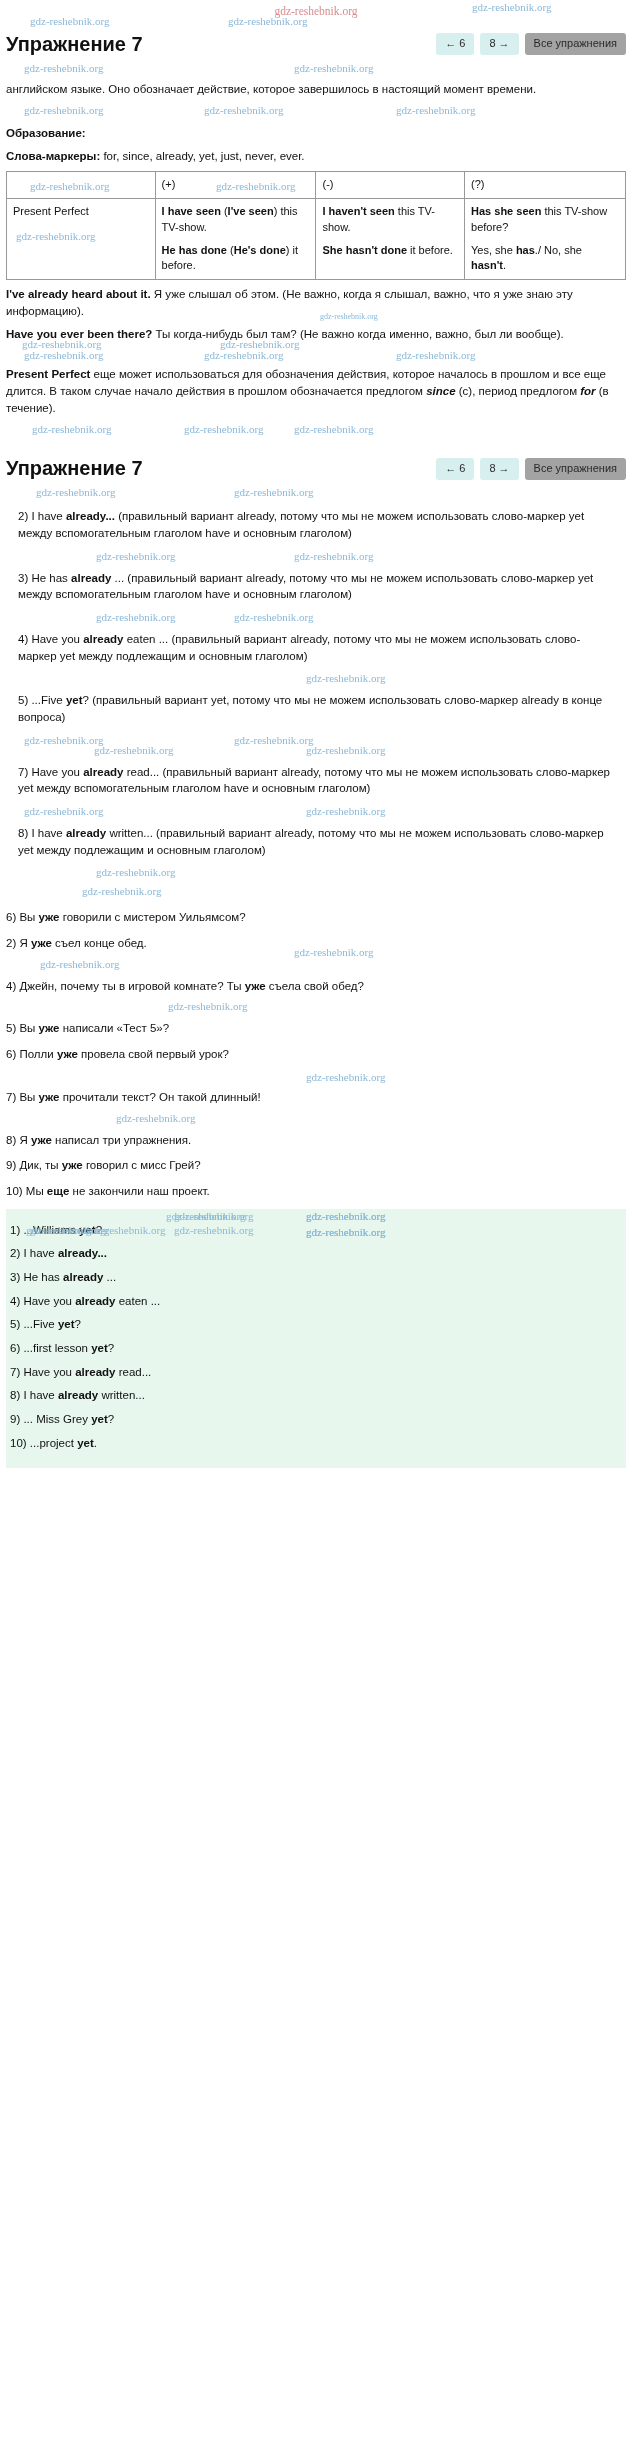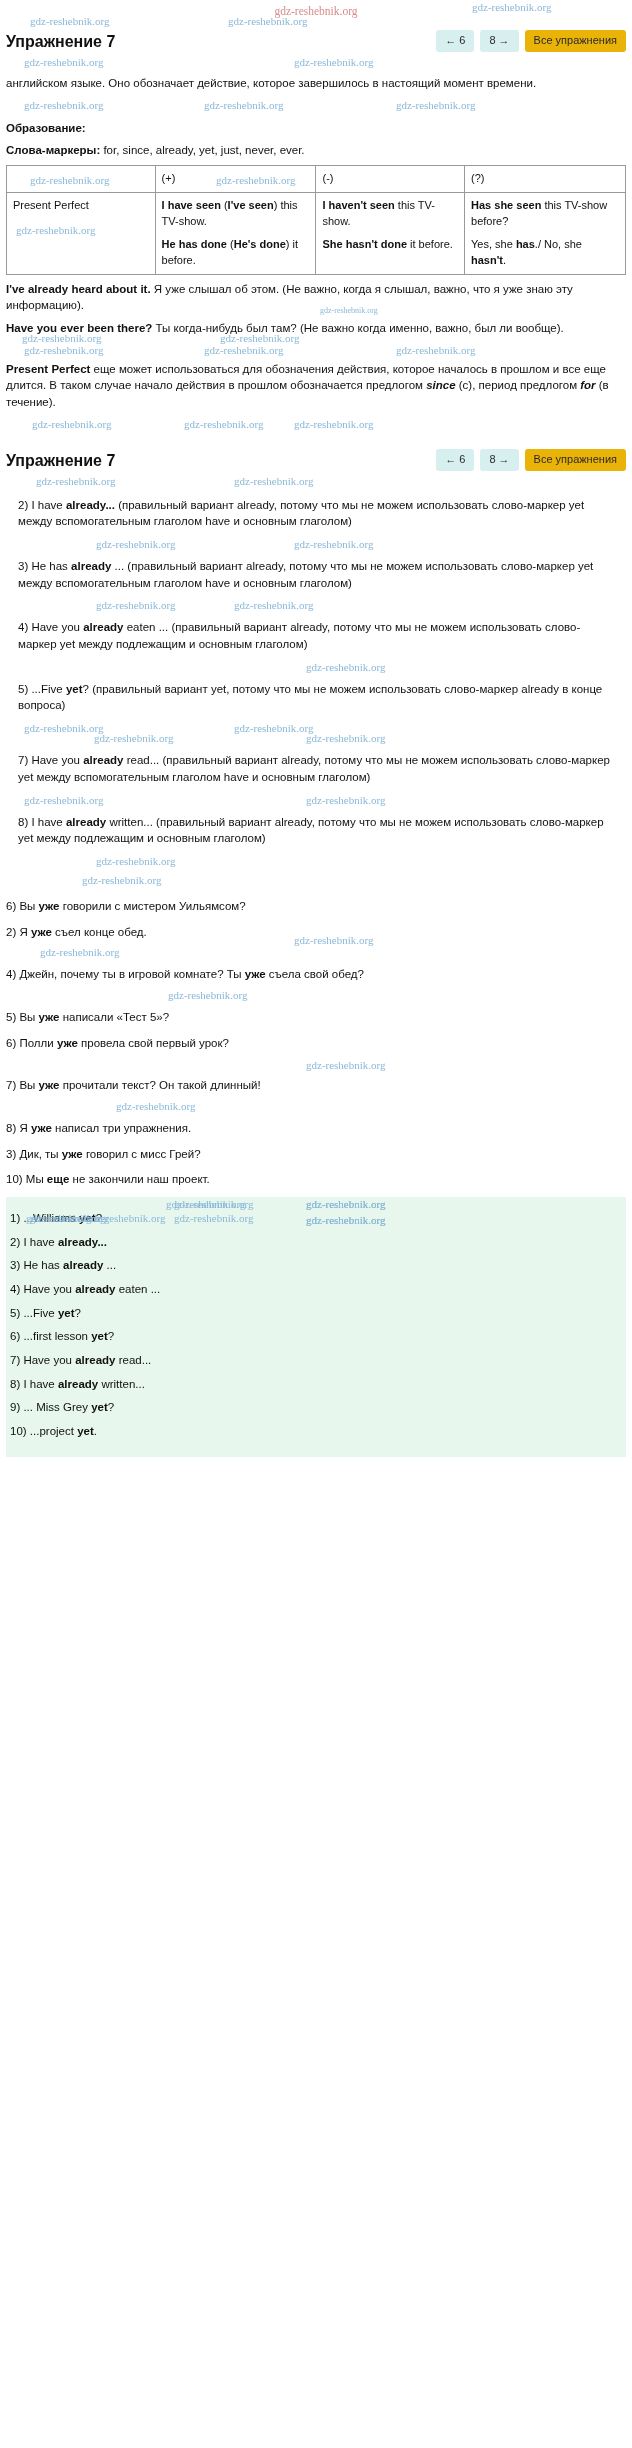--- a/index.html
+++ b/index.html
@@ -30,34 +30,34 @@
   }
   .intro { padding: 4px 2px 2px 2px; }
   b { font-weight: bold; }
   .exhead {
     display: flex;
     align-items: center;
     justify-content: space-between;
     margin-top: 10px;
     margin-bottom: 2px;
   }
-  .extitle { font-size: 16px; font-weight: bold; }
+  .extitle { font-size: 20px; font-weight: bold; }
   .navgroup { display:flex; align-items:center; gap:6px; }
   .navbtn {
     background: #d7efef;
     color: #2a2a2a;
     border-radius: 3px;
     font-size: 11px;
     padding: 3px 9px;
     display:inline-flex;
     align-items:center;
     gap:4px;
     white-space: nowrap;
   }
-  .navbtn.all { background:#eab308;text-align:right; }
+  .navbtn.all { background:#a3a3a3;text-align:right; }
   .para { margin: 6px 0; }
   .tablewrap { margin: 6px 0 4px 0; position: relative; }
   table.pp {
     border-collapse: collapse;
     width: 100%;
     font-size: 11px;
   }
   table.pp td, table.pp th {
     border: 1px solid #999;
     padding: 5px 6px;
@@ -289,21 +289,21 @@
     <div class="qline">
       <span>7) Вы </span><b>уже</b><span> прочитали текст? Он такой длинный!</span>
     </div>
     <div style="position:relative;height:8px;">
       <div class="wm" style="left:110px;top:-4px;">gdz-reshebnik.org</div>
     </div>
     <div class="qline">
       <span>8) Я </span><b>уже</b><span> написал три упражнения.</span>
     </div>
     <div class="qline">
-      <span>3) Дик, ты </span><b>уже</b><span> говорил с мисс Грей?</span>
+      <span>9) Дик, ты </span><b>уже</b><span> говорил с мисс Грей?</span>
       <span class="wm" style="left:472px;top:0;">gdz-reshebnik.org</span>
     </div>
     <div class="qline">
       <span>10) Мы </span><b>еще</b><span> не закончили наш проект.</span>
       <span class="wm" style="left:30px;top:14px;">gdz-reshebnik.org</span>
       <span class="wm" style="left:228px;top:14px;">gdz-reshebnik.org</span>
     </div>
   </div>
 
   <div class="ansblock">

